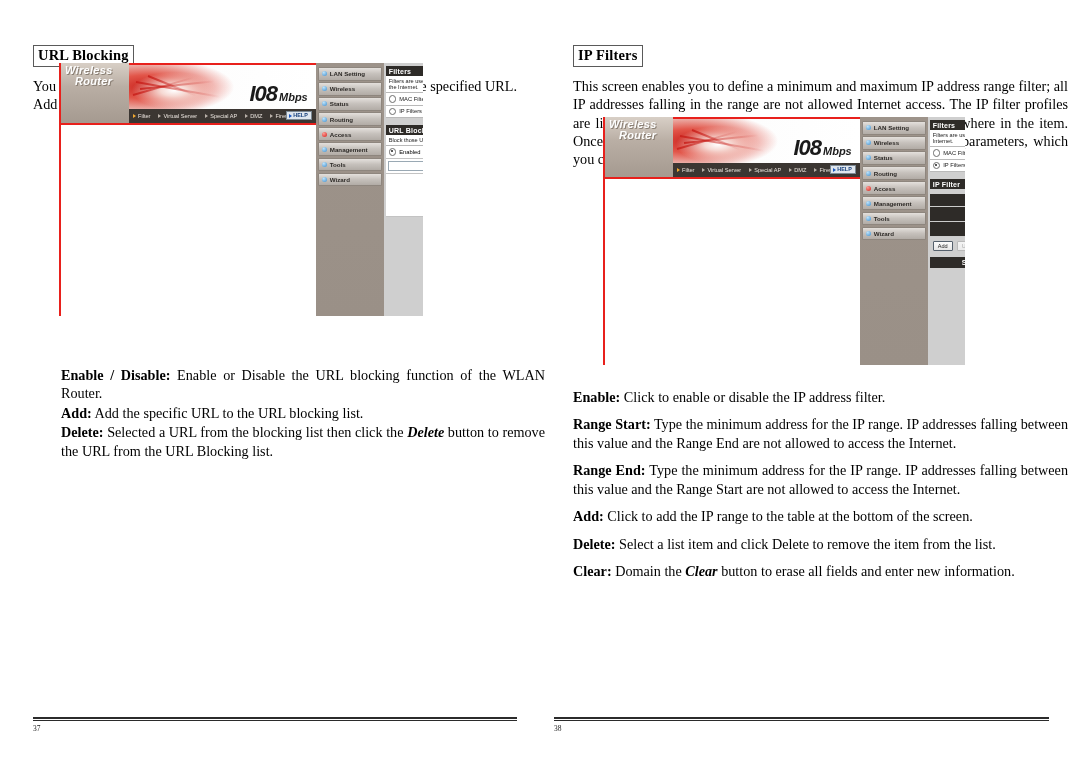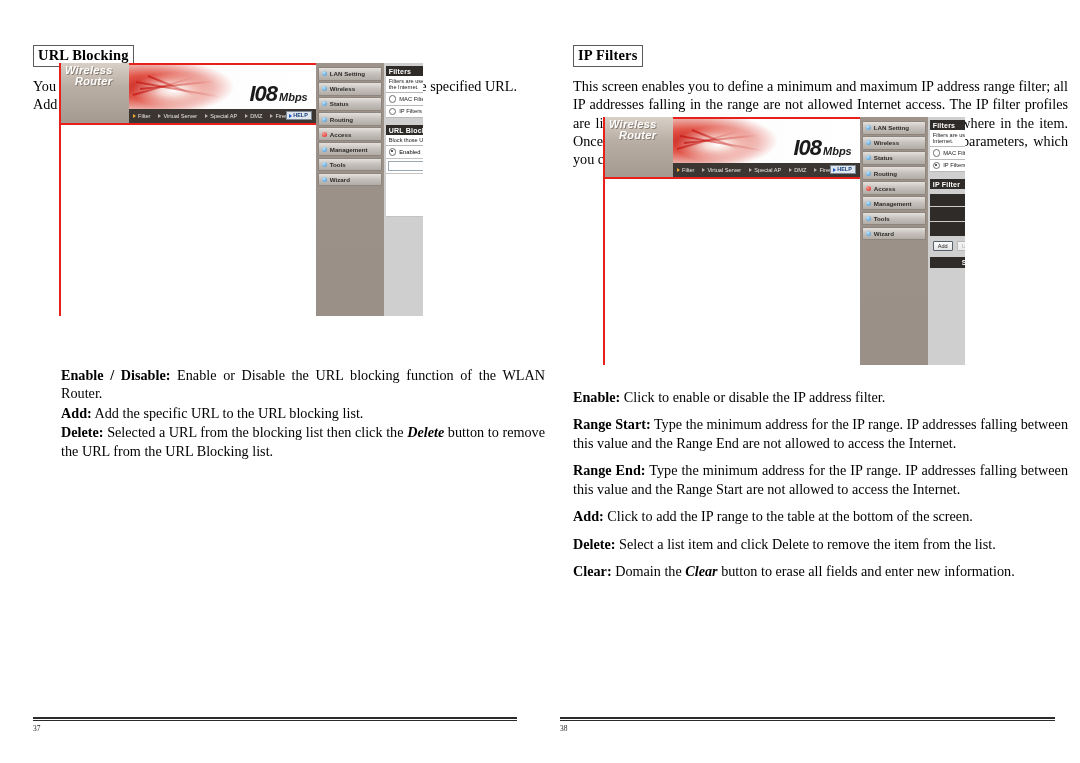--- a/index.html
+++ b/index.html
@@ -410,21 +410,21 @@
   .th + .th { border-left: 2px solid #cfcfcf; }
   .table-blank { background:#cfcfcf; height: 6px; }
 
   
   .pg-footer {
     position: absolute;
     left: 33px;
     width: 484px;
     bottom: 30px;
   }
-  .page-right .pg-footer { left: 20px; width: 495px; }
+  .page-right .pg-footer { left: 14px; width: 495px; }
   .rule-thick { height: 2px; background: #2b2b2b; }
   .rule-thin { height: 1px; background: #2b2b2b; margin-top: 1px; }
   .pg-num {
     font-size: 7.5px;
     margin-top: 3px;
     font-family: "Liberation Serif", serif;
     color: #1a1a1a;
   }
 </style>
 </head>

